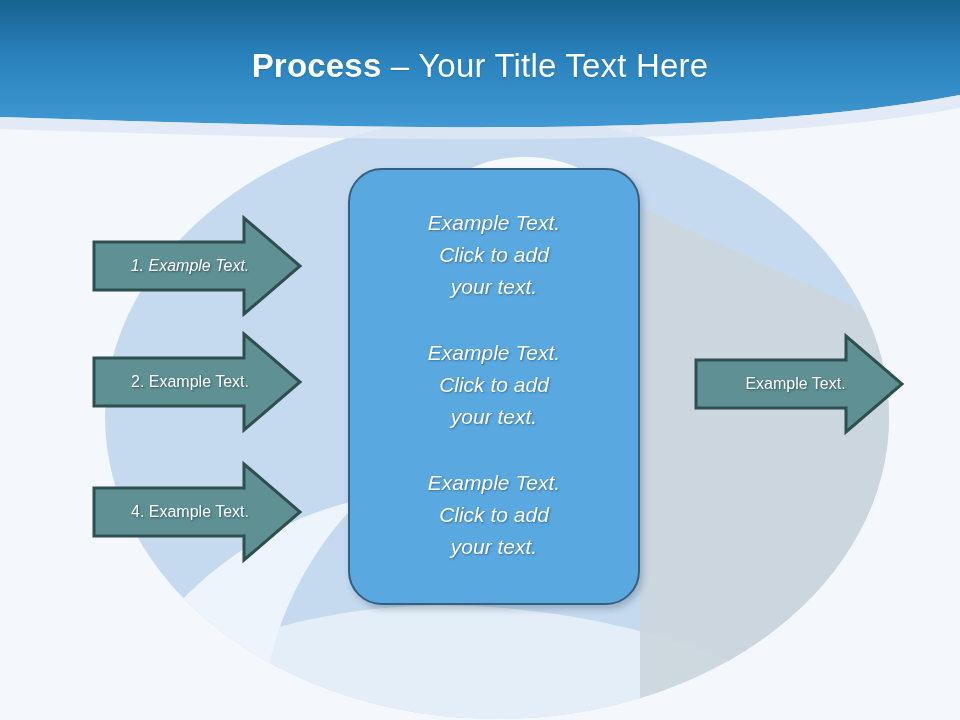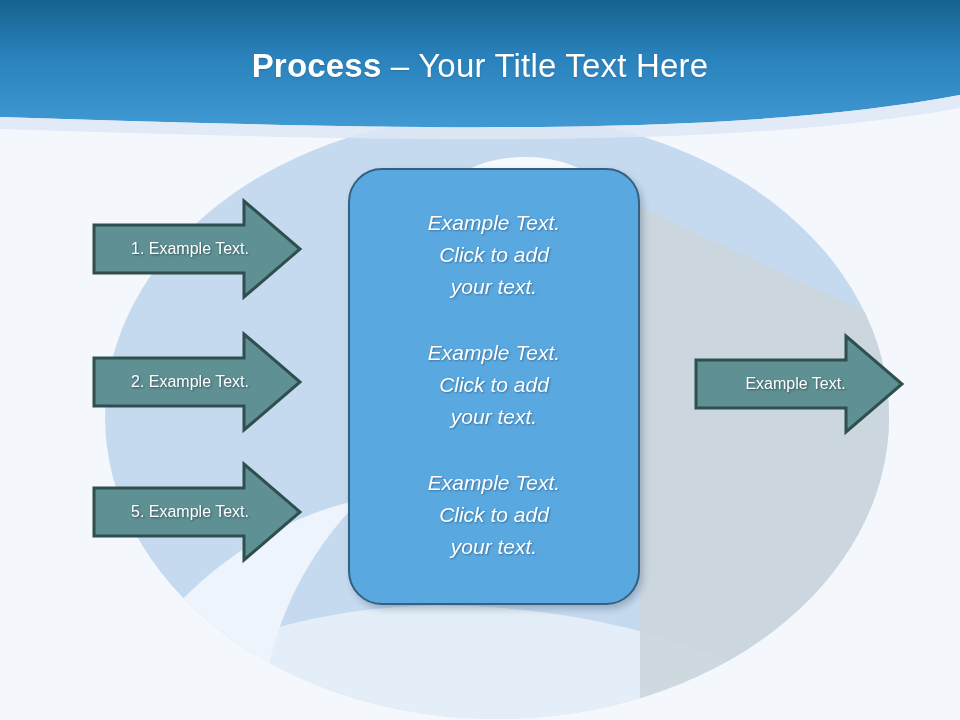--- a/index.html
+++ b/index.html
@@ -129,39 +129,39 @@
 
     <path d="M 0 0 L 960 0 L 960 95 C 720 140 360 128 0 117 Z" fill="url(#hdrGrad)"></path>
 
     <path d="M 0 117 C 360 128 720 140 960 95 L 960 108 C 720 152 360 140 0 129 Z" fill="#dde8f4" opacity="0.85"></path>
   </svg>
 
   <div id="slide-title">
     <span class="t-bold">Process</span><span class="t-light"> – Your Title Text Here</span>
   </div>
 
-  <div class="arrow arrow-left" style="left:92px; top:197px; width:212px; height:104px;">
+  <div class="arrow arrow-left" style="left:92px; top:214px; width:212px; height:104px;font-style:italic;">
     <svg width="212" height="104" viewBox="0 0 212 104" xmlns="http://www.w3.org/2000/svg">
       <polygon points="2,28 152,28 152,4 208,52 152,100 152,76 2,76" fill="#5e9094" stroke="#2f4f4f" stroke-width="3" stroke-linejoin="miter"></polygon>
     </svg>
     <div class="arrow-label">1. Example Text.</div>
   </div>
 
   <div class="arrow arrow-left" style="left:92px; top:330px; width:212px; height:104px;text-align:right;">
     <svg width="212" height="104" viewBox="0 0 212 104" xmlns="http://www.w3.org/2000/svg">
       <polygon points="2,28 152,28 152,4 208,52 152,100 152,76 2,76" fill="#5e9094" stroke="#2f4f4f" stroke-width="3" stroke-linejoin="miter"></polygon>
     </svg>
     <div class="arrow-label">2. Example Text.</div>
   </div>
 
   <div class="arrow arrow-left" style="left:92px; top:460px; width:212px; height:104px;">
     <svg width="212" height="104" viewBox="0 0 212 104" xmlns="http://www.w3.org/2000/svg">
       <polygon points="2,28 152,28 152,4 208,52 152,100 152,76 2,76" fill="#5e9094" stroke="#2f4f4f" stroke-width="3" stroke-linejoin="miter"></polygon>
     </svg>
-    <div class="arrow-label">5. Example Text.</div>
+    <div class="arrow-label">4. Example Text.</div>
   </div>
 
   <div class="arrow arrow-right" style="left:694px; top:332px; width:212px; height:104px;">
     <svg width="212" height="104" viewBox="0 0 212 104" xmlns="http://www.w3.org/2000/svg">
       <polygon points="2,28 152,28 152,4 208,52 152,100 152,76 2,76" fill="#5e9094" stroke="#2f4f4f" stroke-width="3" stroke-linejoin="miter"></polygon>
     </svg>
     <div class="arrow-label">Example Text.</div>
   </div>
 
   <div id="center-box">

